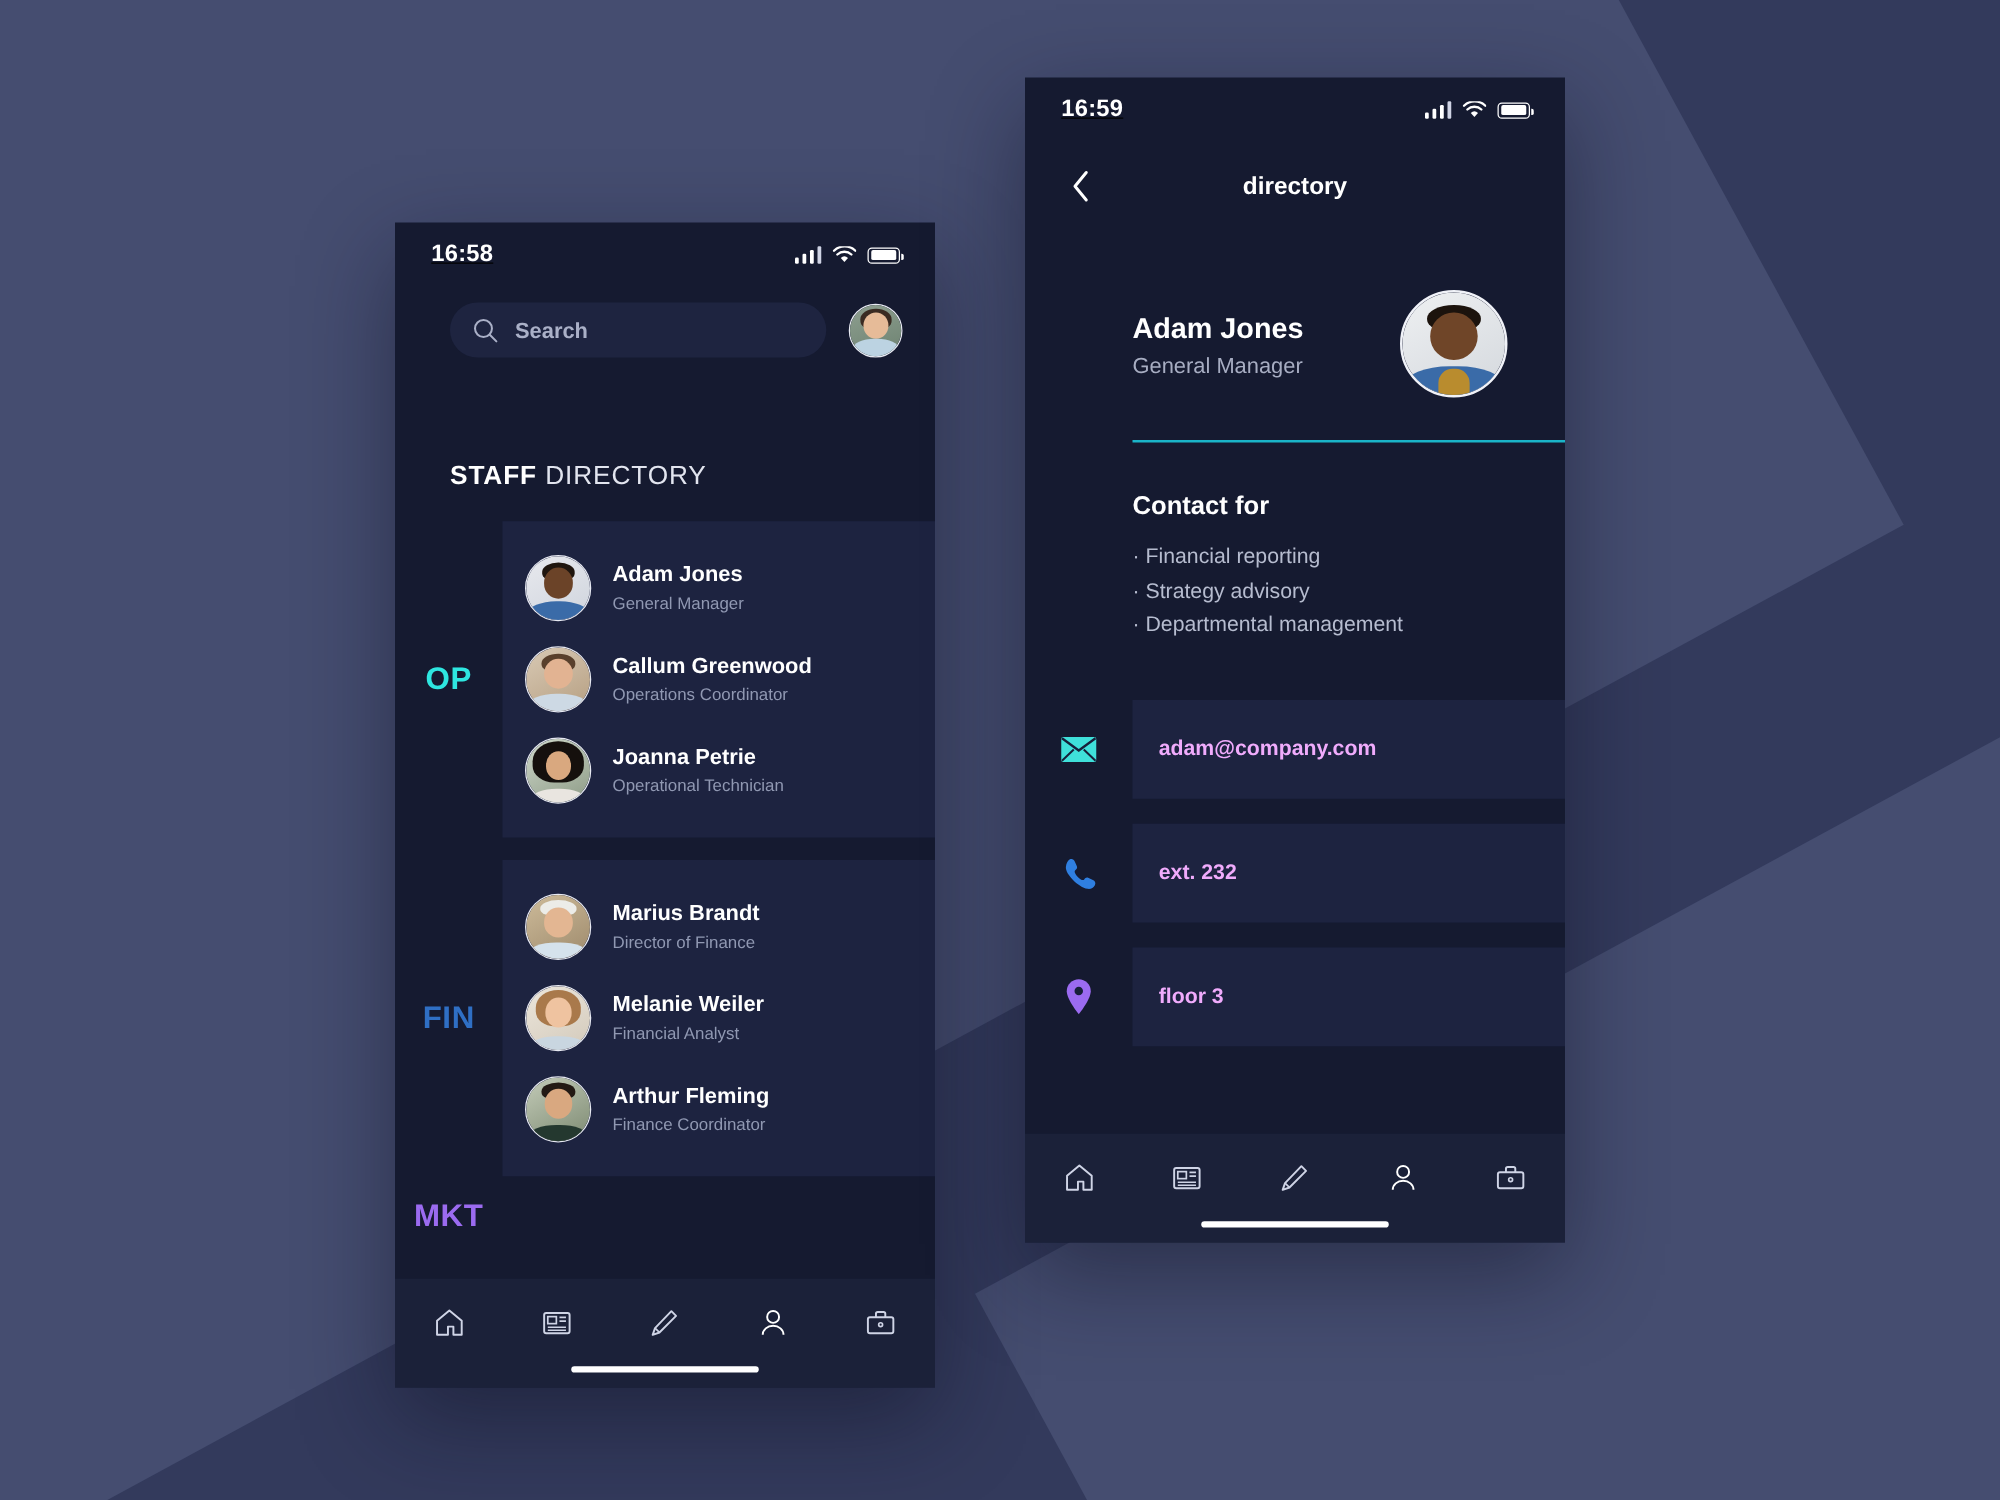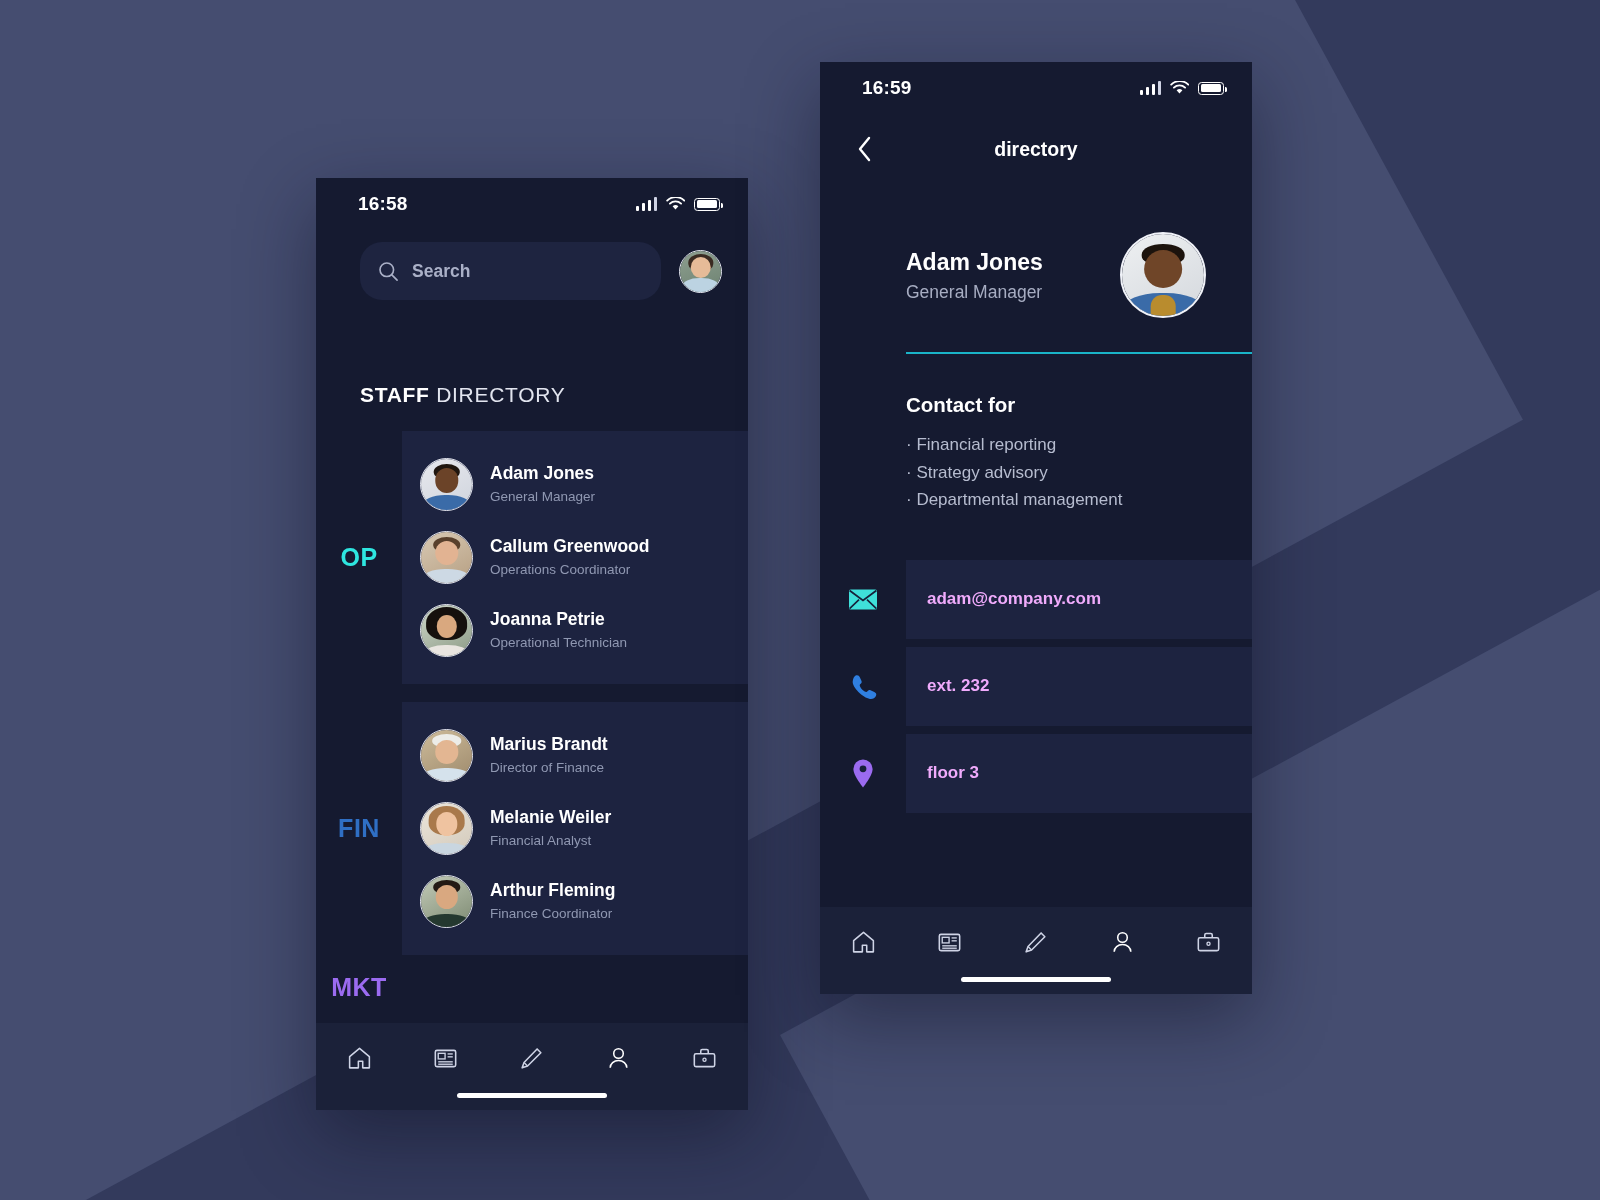--- a/index.html
+++ b/index.html
@@ -32,21 +32,21 @@
     background:#151a30;
     overflow:hidden;
     box-shadow:0 26px 70px rgba(10,14,32,.45);
   }
   .phone-left  { left:316px; top:178px;  width:432px; height:932px; }
   .phone-right { left:820px; top:62px;   width:432px; height:932px; }
 
   
   .statusbar {
     height:52px; display:flex; align-items:center;
-    justify-content:space-between; padding:0 28px 0 42px;
+    justify-content:space-between; padding:0 28px 0 29px;text-decoration:underline;
   }
   .clock { color:#fff; font-size:19px; font-weight:bold; letter-spacing:.2px; }
   .status-icons { display:flex; align-items:center; gap:9px; }
   .sig { display:flex; align-items:flex-end; gap:2.5px; height:13px; }
   .sig i { display:block; width:3.5px; background:#fff; border-radius:1px; }
   .sig i:nth-child(1){ height:5px; }
   .sig i:nth-child(2){ height:8px; }
   .sig i:nth-child(3){ height:11px; }
   .sig i:nth-child(4){ height:13.5px; background:#cfd3e4; }
   .batt {
@@ -55,21 +55,21 @@
   }
   .batt::after {
     content:""; position:absolute; right:-4px; top:4px;
     width:2px; height:5px; background:#fff; border-radius:0 1.5px 1.5px 0;
   }
   .batt i { display:block; height:100%; width:100%; background:#fff; border-radius:1.5px; }
 
   
   .searchrow { display:flex; align-items:center; padding:12px 26px 0 44px; gap:18px; }
   .searchbox {
-    flex:1; height:58px; border-radius:22px; background:#1e2440;
+    flex:1; height:44px; border-radius:22px; background:#1e2440;
     display:flex; align-items:center; padding:0 18px; gap:13px;
   }
   .searchbox .ph { color:#aab0c7; font-size:17.5px; font-weight:bold; }
   .avatar-sm {
     width:43px; height:43px; border-radius:50%;
     border:1.5px solid #e7e9f2; overflow:hidden; flex:none;
   }
 
   .page-title { padding:83px 0 0 44px; font-size:21px; letter-spacing:.7px; }
   .page-title .b { color:#fff; font-weight:bold; }
@@ -123,21 +123,21 @@
     border:2px solid #f0f2f8; overflow:hidden;
   }
   .divider { height:2px; background:#1ab4c8; margin:34px 0 0 86px; }
 
   .contact-h { color:#fff; font-size:20.5px; font-weight:bold; padding:39px 16px 0 86px; }
   .c-list { padding:14px 0 0 86px; }
   .c-list li { list-style:none; color:#b6bccf; font-size:17px; line-height:1.62; }
 
   .rows { margin-top:46px; }
   .crow { display:flex; align-items:center; }
-  .crow + .crow { margin-top:8px; }
+  .crow + .crow { margin-top:20px; }
   .c-ic { width:86px; flex:none; display:flex; justify-content:center; }
   .c-val { flex:1; background:#1d2340; height:79px; display:flex; align-items:center; padding-left:21px; }
   .c-val span { color:#f0abfc; font-size:17px; font-weight:bold; }
 
   
   .ph-img { width:100%; height:100%; position:relative; }
   .ph-img .bg { position:absolute; inset:0; }
   .ph-img .face {
     position:absolute; left:50%; transform:translateX(-50%);
     border-radius:50%;

